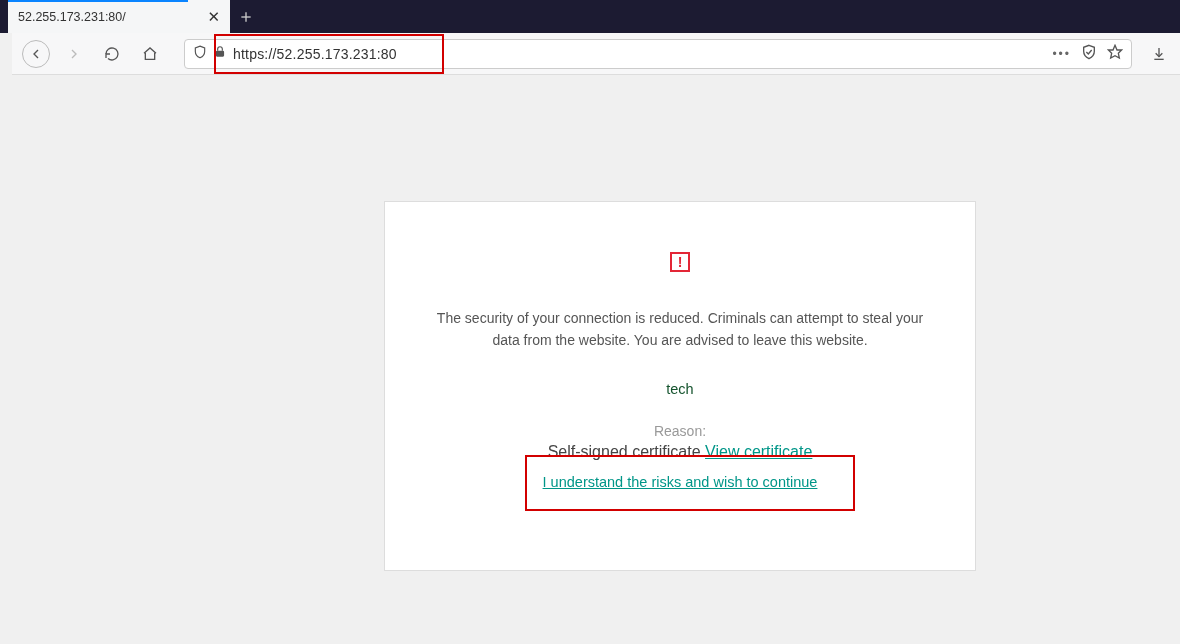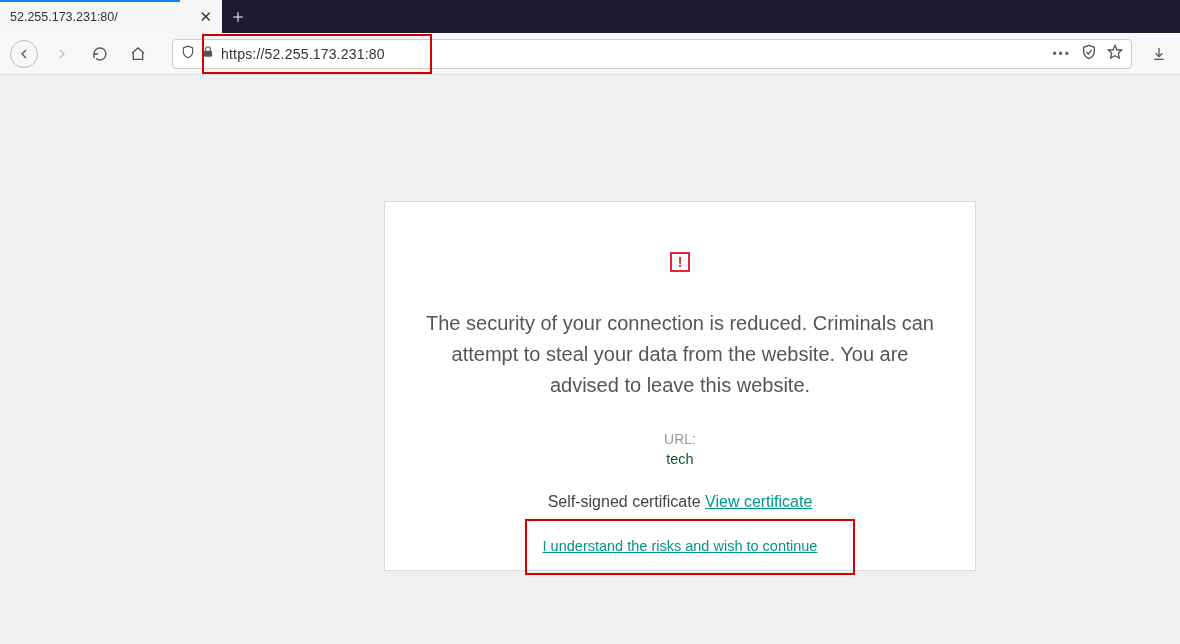--- a/index.html
+++ b/index.html
@@ -1,28 +1,28 @@
 <!DOCTYPE html>
 <html><head>
 <meta charset="utf-8">
 <style>
   * { box-sizing: border-box; margin: 0; padding: 0; }
   html, body { width: 1180px; height: 644px; font-family: "Segoe UI", Arial, sans-serif; background: #f0f0f0; overflow: hidden; }
   .chrome { width: 1180px; height: 644px; display: flex; flex-direction: column; background: #f0f0f0; }
 
   
   .tabstrip { height: 33px; background: #1c1b32; display: flex; align-items: flex-end; position: relative; }
-  .tab { width: 222px; height: 33px; background: #f5f6f7; display: flex; align-items: center; padding: 0 10px; font-size: 12.5px; color: #333; position: relative; }
+  .tab { width: 222px; height: 33px; background: #f5f6f7; display: flex; align-items: center; padding: 0 10px; font-size: 12.5px; color: #333; position: relative; margin-left: 8px; }
   .tab .title { flex: 1; white-space: nowrap; overflow: hidden; text-overflow: ellipsis; }
   .tab .loading-line { position: absolute; top: 0; left: 0; height: 2px; width: 180px; background: #0a84ff; }
   .tab .close { font-size: 15px; color: #333; cursor: pointer; }
   .newtab { width: 32px; height: 33px; display: flex; align-items: center; justify-content: center; color: #ccc; font-size: 18px; cursor: pointer; }
 
   
-  .toolbar { height: 42px; background: #f7f7f8; border-bottom: 1px solid #ddd; display: flex; align-items: center; padding: 0 10px; gap: 10px; }
+  .toolbar { height: 42px; background: #f7f7f8; border-bottom: 1px solid #ddd; display: flex; align-items: center; padding: 0 10px; gap: 10px; margin-left: 12px; }
   .nav-btn { width: 28px; height: 28px; display: flex; align-items: center; justify-content: center; color: #555; cursor: pointer; }
   .nav-btn.circle { border: 1px solid #bbb; border-radius: 50%; }
   .nav-btn.disabled { color: #bbb; }
   .nav-btn svg { width: 16px; height: 16px; }
 
   .urlbar-wrap { position: relative; flex: 1; display: flex; align-items: center; margin-left: 10px; }
   .urlbar { flex: 1; height: 30px; background: #fff; border: 1px solid #ccc; border-radius: 4px; display: flex; align-items: center; padding: 0 8px; gap: 6px; font-size: 14px; }
   .urlbar .identity svg { width: 14px; height: 14px; }
   .urlbar .addr { flex: 1; color: #333; letter-spacing: .2px; }
   .urlbar .right-icons { display: flex; align-items: center; gap: 10px; color: #666; }
@@ -30,26 +30,26 @@
   .red-box-url { position: absolute; left: 30px; top: -5px; width: 230px; height: 40px; border: 2px solid #d20000; pointer-events: none; }
 
   .download-icon { width: 22px; height: 30px; display: flex; align-items: center; justify-content: center; color: #555; margin-left: 6px; }
   .download-icon svg { width: 16px; height: 16px; }
 
   
   .viewport { flex: 1; background: #f0f0f0; position: relative; }
   .card { position: absolute; left: 384px; top: 126px; width: 592px; height: 370px; background: #fff; border: 1px solid #ddd; padding: 50px 40px 40px; text-align: center; color: #444; }
   .card .heading { display:flex; align-items:center; justify-content:center; gap:8px; color: #e32636; font-size: 19px; font-weight: 600; margin-bottom: 36px; }
   .card .heading-icon { width: 20px; height: 20px; border: 2px solid #e32636; display:flex; align-items:center; justify-content:center; color:#e32636; font-weight:bold; font-size:14px; line-height:1; }
-  .card .warn-text { font-size: 20px; color: #555; line-height: 1.55; margin-bottom: 30px; }
+  .card .warn-text { font-size: 14px; color: #555; line-height: 1.55; margin-bottom: 30px; }
   .card .label { font-size: 14px; color: #999; margin-bottom: 4px; }
   .card .value { font-size: 14.5px; color: #14532d; margin-bottom: 26px; }
   .card .reason-row { font-size: 16px; color: #444; }
   .card a.link { color: #009688; text-decoration: underline; cursor: pointer; }
-  .continue-wrap { position: relative; margin-top: 26px; display: inline-block; }
+  .continue-wrap { position: relative; margin-top: 12px; display: inline-block; }
   .continue-wrap a { font-size: 14.5px; }
   .red-box-continue { position: absolute; left: -18px; top: -18px; width: 330px; height: 56px; border: 2px solid #d20000; pointer-events: none; }
 </style>
 </head>
 <body>
 
 <div class="chrome">
 
   <div class="tabstrip">
     <div class="tab">
@@ -129,22 +129,22 @@
         </svg>
     </div>
   </div>
 
   <div class="viewport">
     <div class="card">
       <div class="heading">
         <span class="heading-icon">!</span>
       </div>
       <div class="warn-text">The security of your connection is reduced. Criminals can attempt to steal your data from the website. You are advised to leave this website.</div>
-      <div class="label">URL:</div>
       <div class="value">tech</div>
+      <div class="label">Reason:</div>
       <div class="reason-row">
         <span>Self-signed certificate </span><a class="link">View certificate</a>
       </div>
       <div class="continue-wrap">
         <a class="link">I understand the risks and wish to continue</a>
         <div class="red-box-continue"></div>
       </div>
     </div>
   </div>
 

